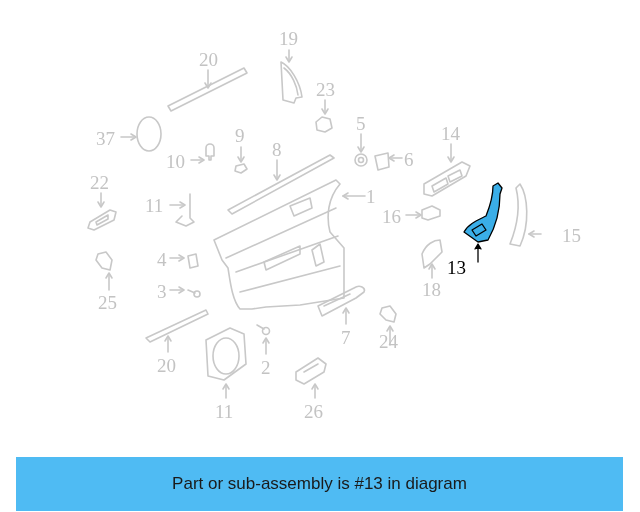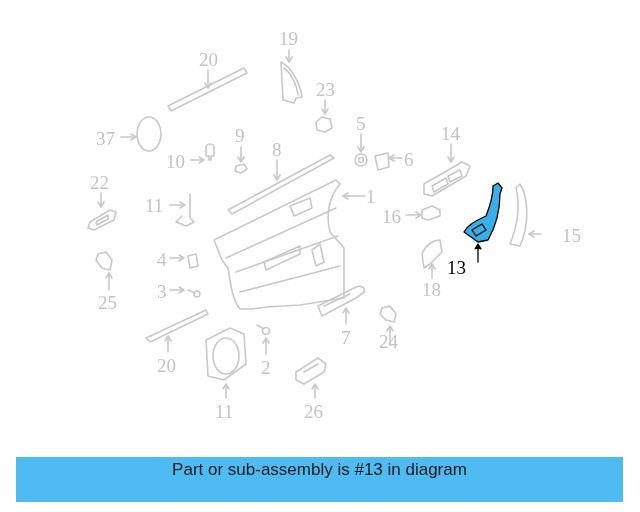--- a/index.html
+++ b/index.html
@@ -1,23 +1,23 @@
 <!DOCTYPE html>
 <html><head>
 <meta charset="utf-8">
 <style>
   html, body { margin:0; padding:0; background:#ffffff; }
   body { width:640px; height:512px; position:relative; overflow:hidden;
          font-family:"Liberation Sans", sans-serif; }
   #diagram { position:absolute; left:0; top:0; width:640px; height:450px; }
   .lbl { position:absolute; font-size:19px; color:#c3c3c3; line-height:1; white-space:nowrap;font-family:Liberation Serif, serif; }
   .lbl.hi { color:#000000; }
-  #banner { position:absolute; left:16px; top:457px; width:607px; height:45px;
+  #banner { position:absolute; left:16px; top:457px; width:607px; height:54px;
             background:#4fbbf3; color:#1a1a1a; font-size:17px; text-align:center;
-            line-height:20px; padding-top:3px; box-sizing:border-box; }
+            line-height:20px; padding-top:17px; box-sizing:border-box; }
   #banner div { height:20px; }
 </style>
 </head>
 <body>
 
 <div id="diagram">
   <svg width="640" height="450" viewBox="0 0 640 450" fill="none" stroke="#c8c8c8" stroke-width="1.6" stroke-linejoin="round" stroke-linecap="round">
 
     <g>
       <path d="M168 106 L244 68 L247 73 L171 111 Z"></path>

